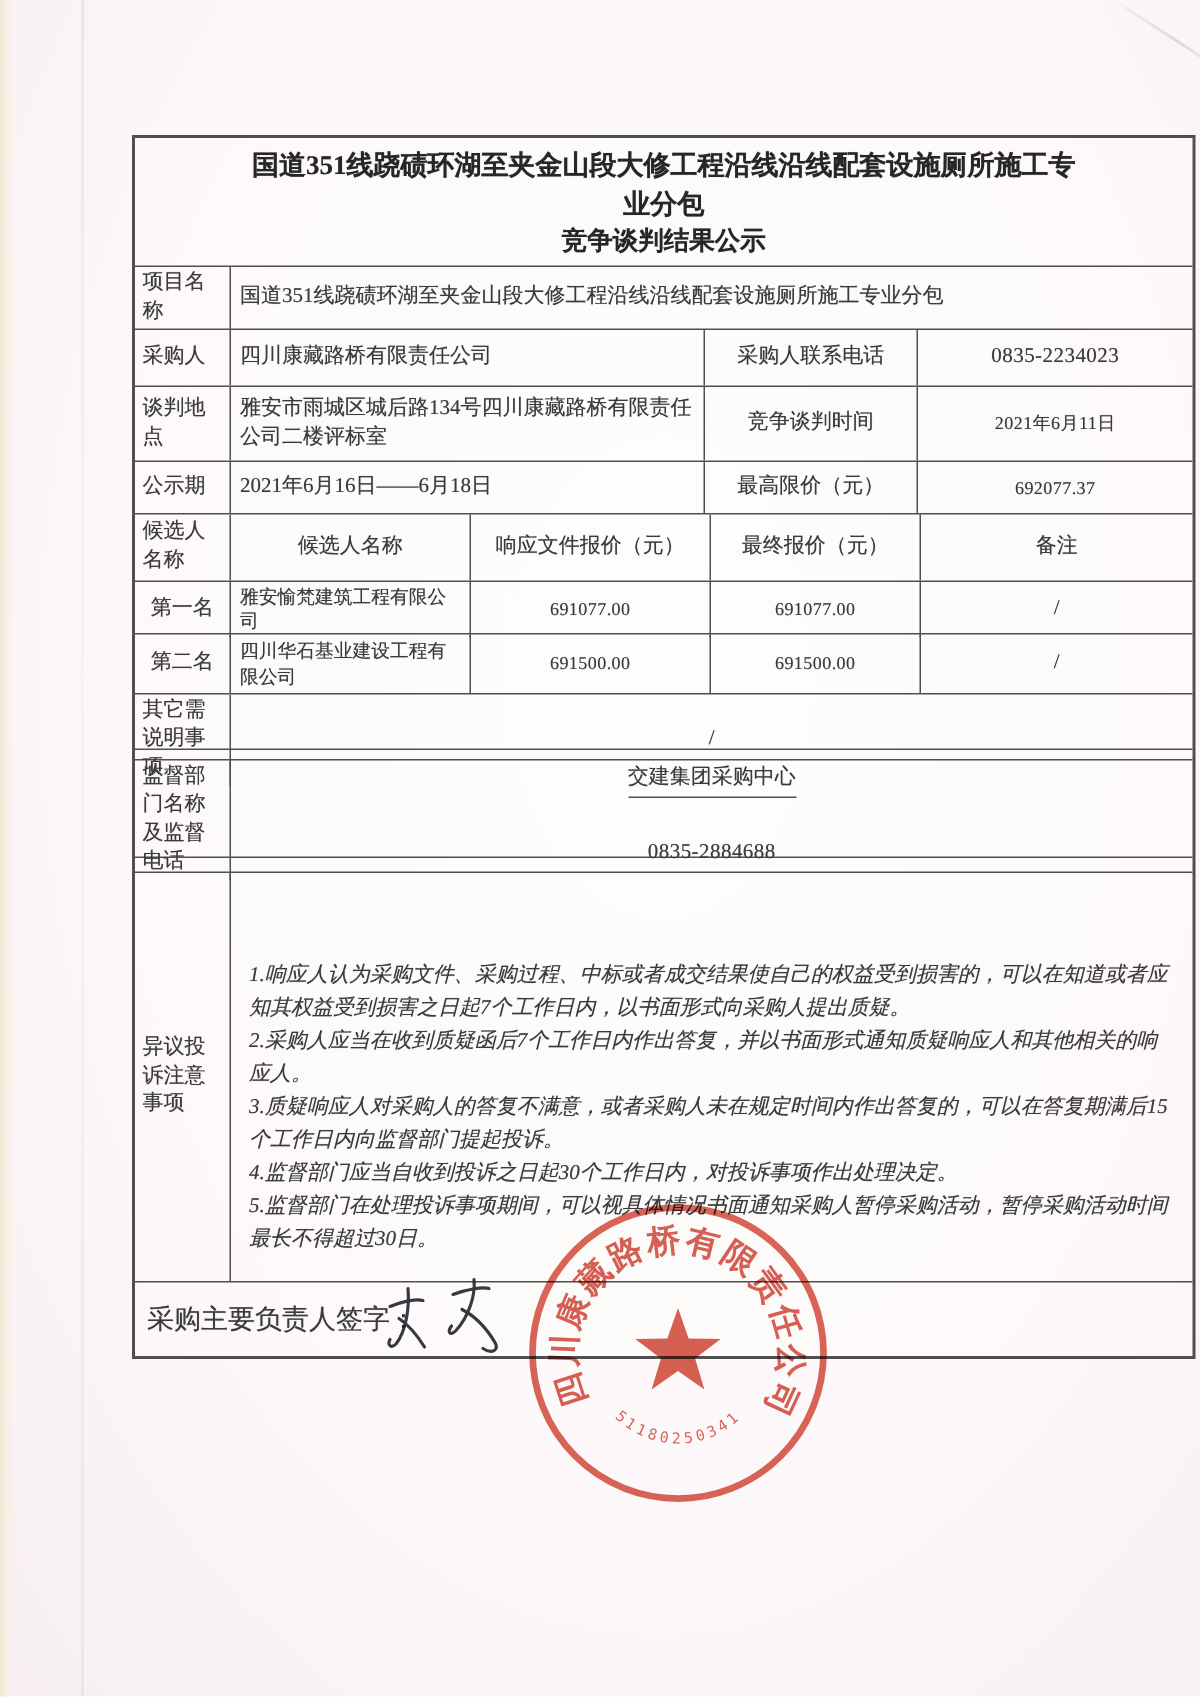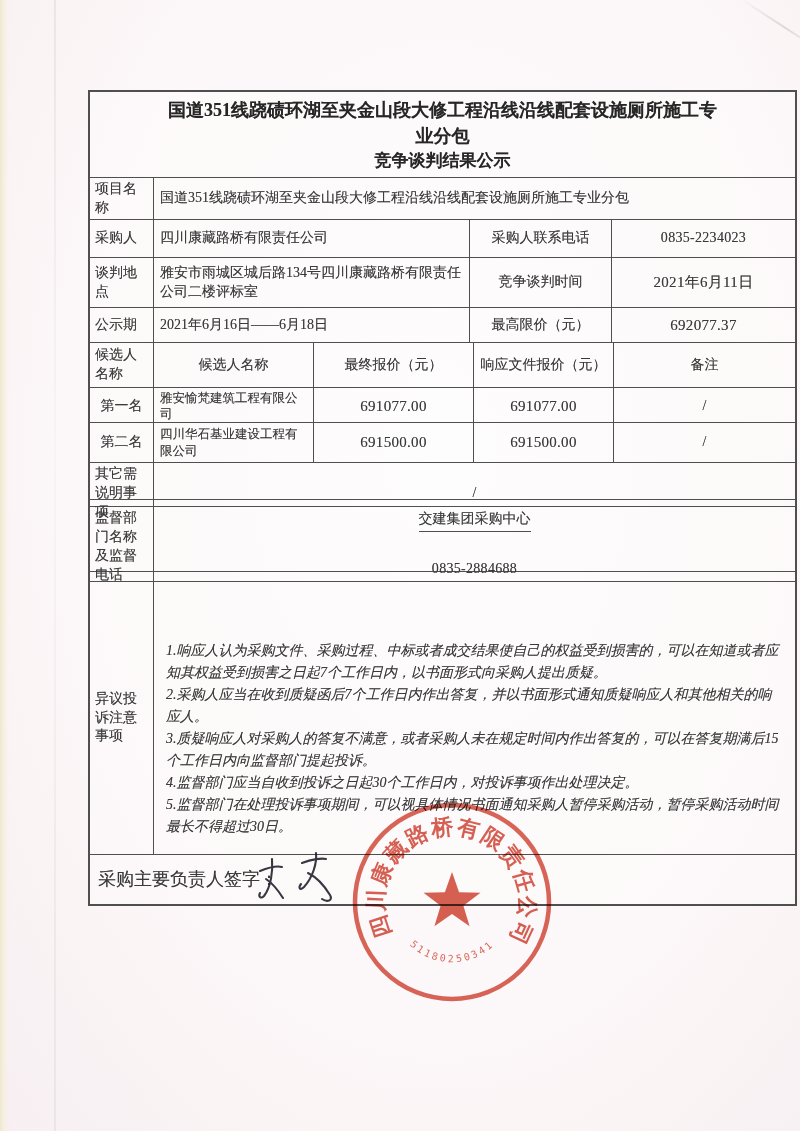--- a/index.html
+++ b/index.html
@@ -64,21 +64,21 @@
   .c{
     border-right:1px solid var(--bd);
     display:flex;align-items:center;
     padding:2px 6px;
     word-break:break-all;
   }
   .c:last-child{border-right:none;}
   .lab{padding-left:5px;}
   .cen{justify-content:center;text-align:left;}
   .num{font-family:"Liberation Serif","DejaVu Serif",serif;letter-spacing:.3px;}
-  .small{font-size:15px;}
+  .small{font-size:12px;}
   .cand-name{font-size:12.5px;line-height:1.3;}
   
   .sup-val{display:flex;flex-direction:column;border-right:none;padding:0;gap:20px;}
   .sup-sub1{height:25px;border-bottom:1px solid var(--bd);display:flex;align-items:center;justify-content:center;}
   .sup-sub2{flex:1;display:flex;align-items:center;justify-content:center;}
   
   .obj-lab{align-items:center;}
   .obj-body{
     display:block;
     padding:58px 10px 8px 12px;
@@ -133,22 +133,22 @@
     <div class="row r-info h35">
       <div class="c lab">公示期</div>
       <div class="c">2021年6月16日——6月18日</div>
       <div class="c cen">最高限价（元）</div>
       <div class="c cen num small">692077.37</div>
     </div>
 
     <div class="row r-cand h45">
       <div class="c lab">候选人名称</div>
       <div class="c cen">候选人名称</div>
+      <div class="c cen">响应文件报价（元）</div>
       <div class="c cen">最终报价（元）</div>
-      <div class="c cen">响应文件报价（元）</div>
       <div class="c cen">备注</div>
     </div>
 
     <div class="row r-cand h35">
       <div class="c cen">第一名</div>
       <div class="c cen cand-name">雅安愉梵建筑工程有限公司</div>
       <div class="c cen num small">691077.00</div>
       <div class="c cen num small">691077.00</div>
       <div class="c cen">/</div>
     </div>

